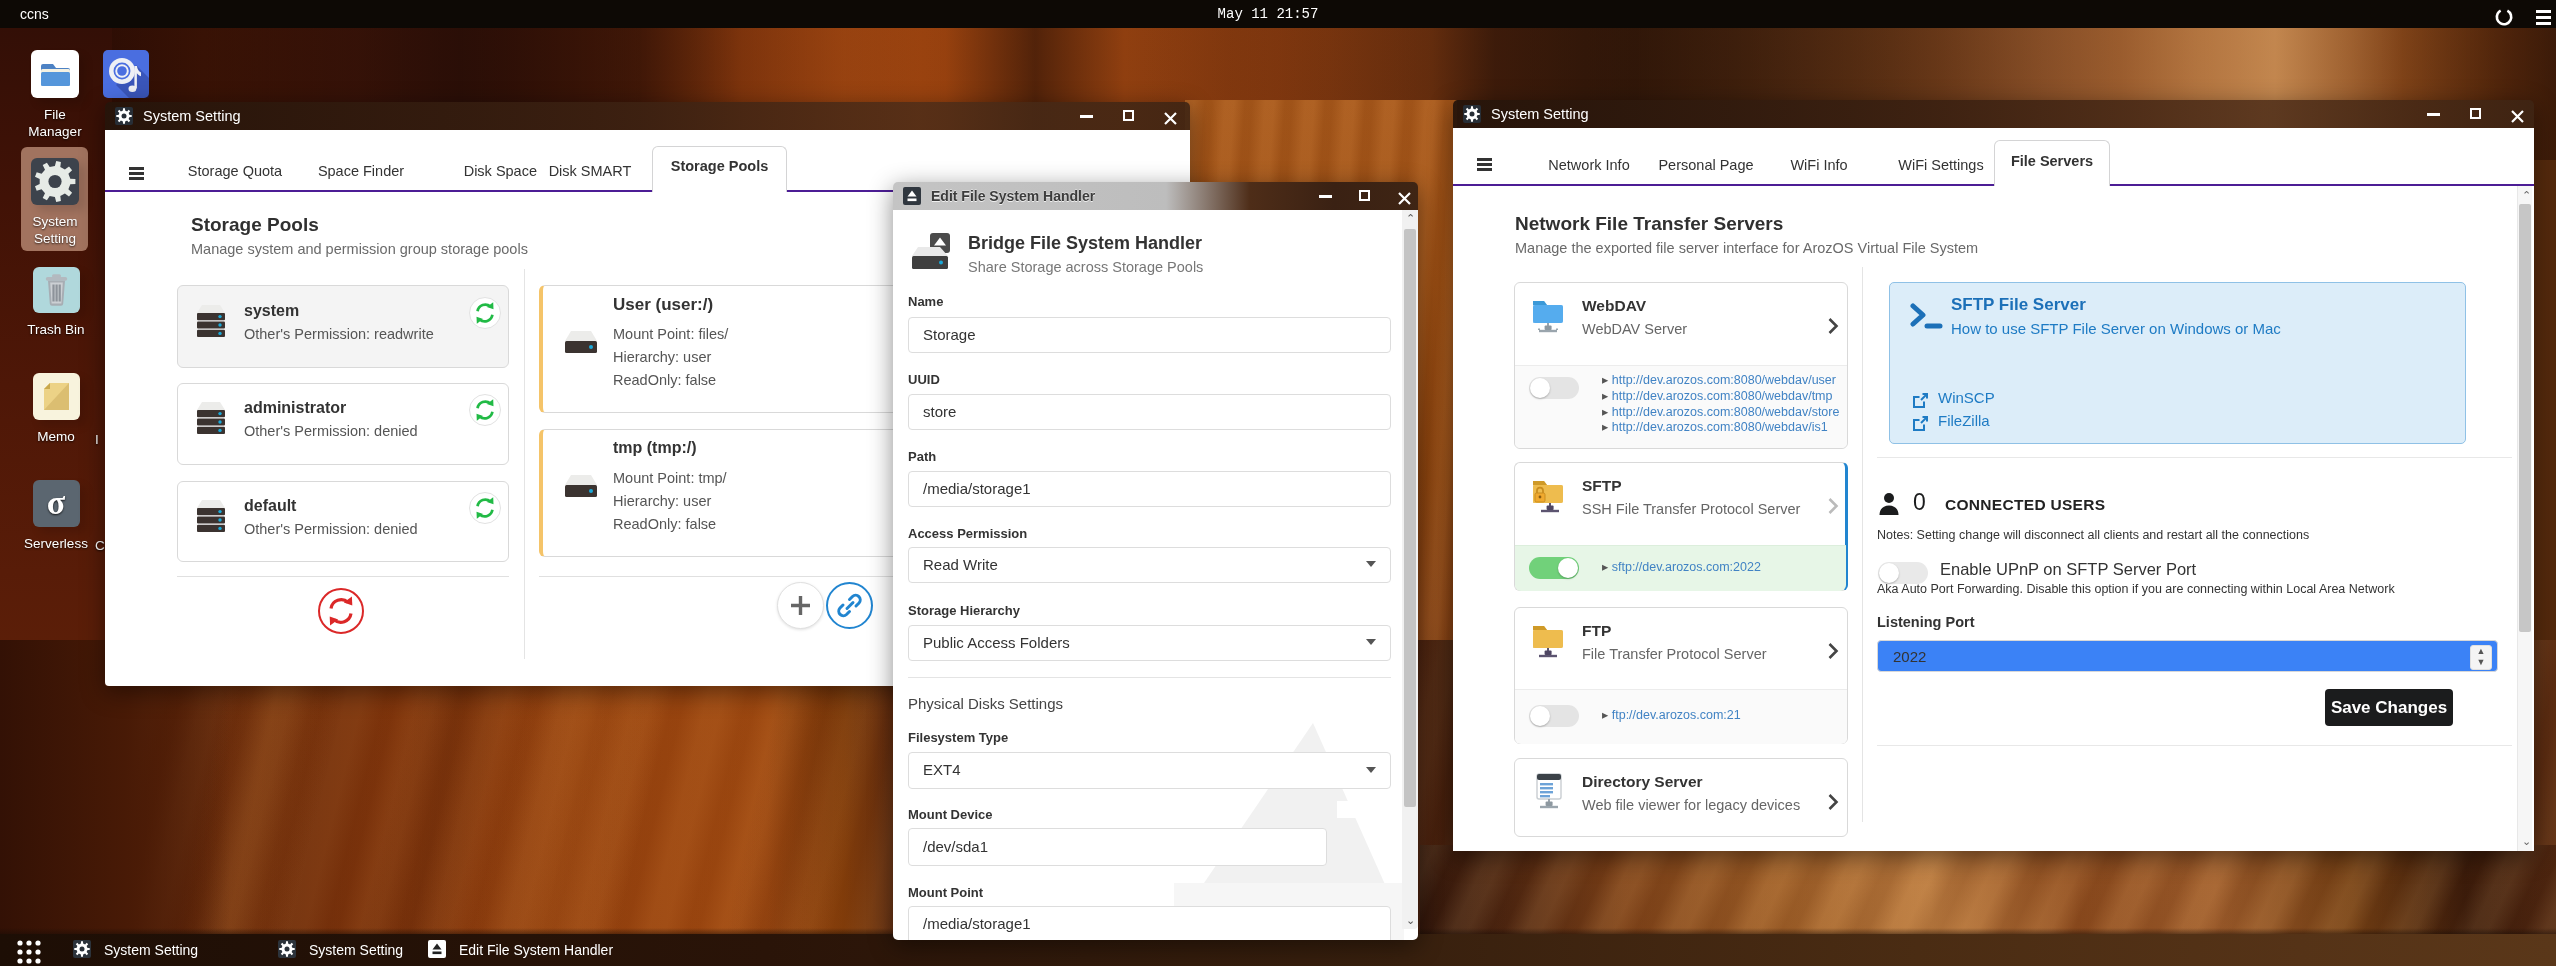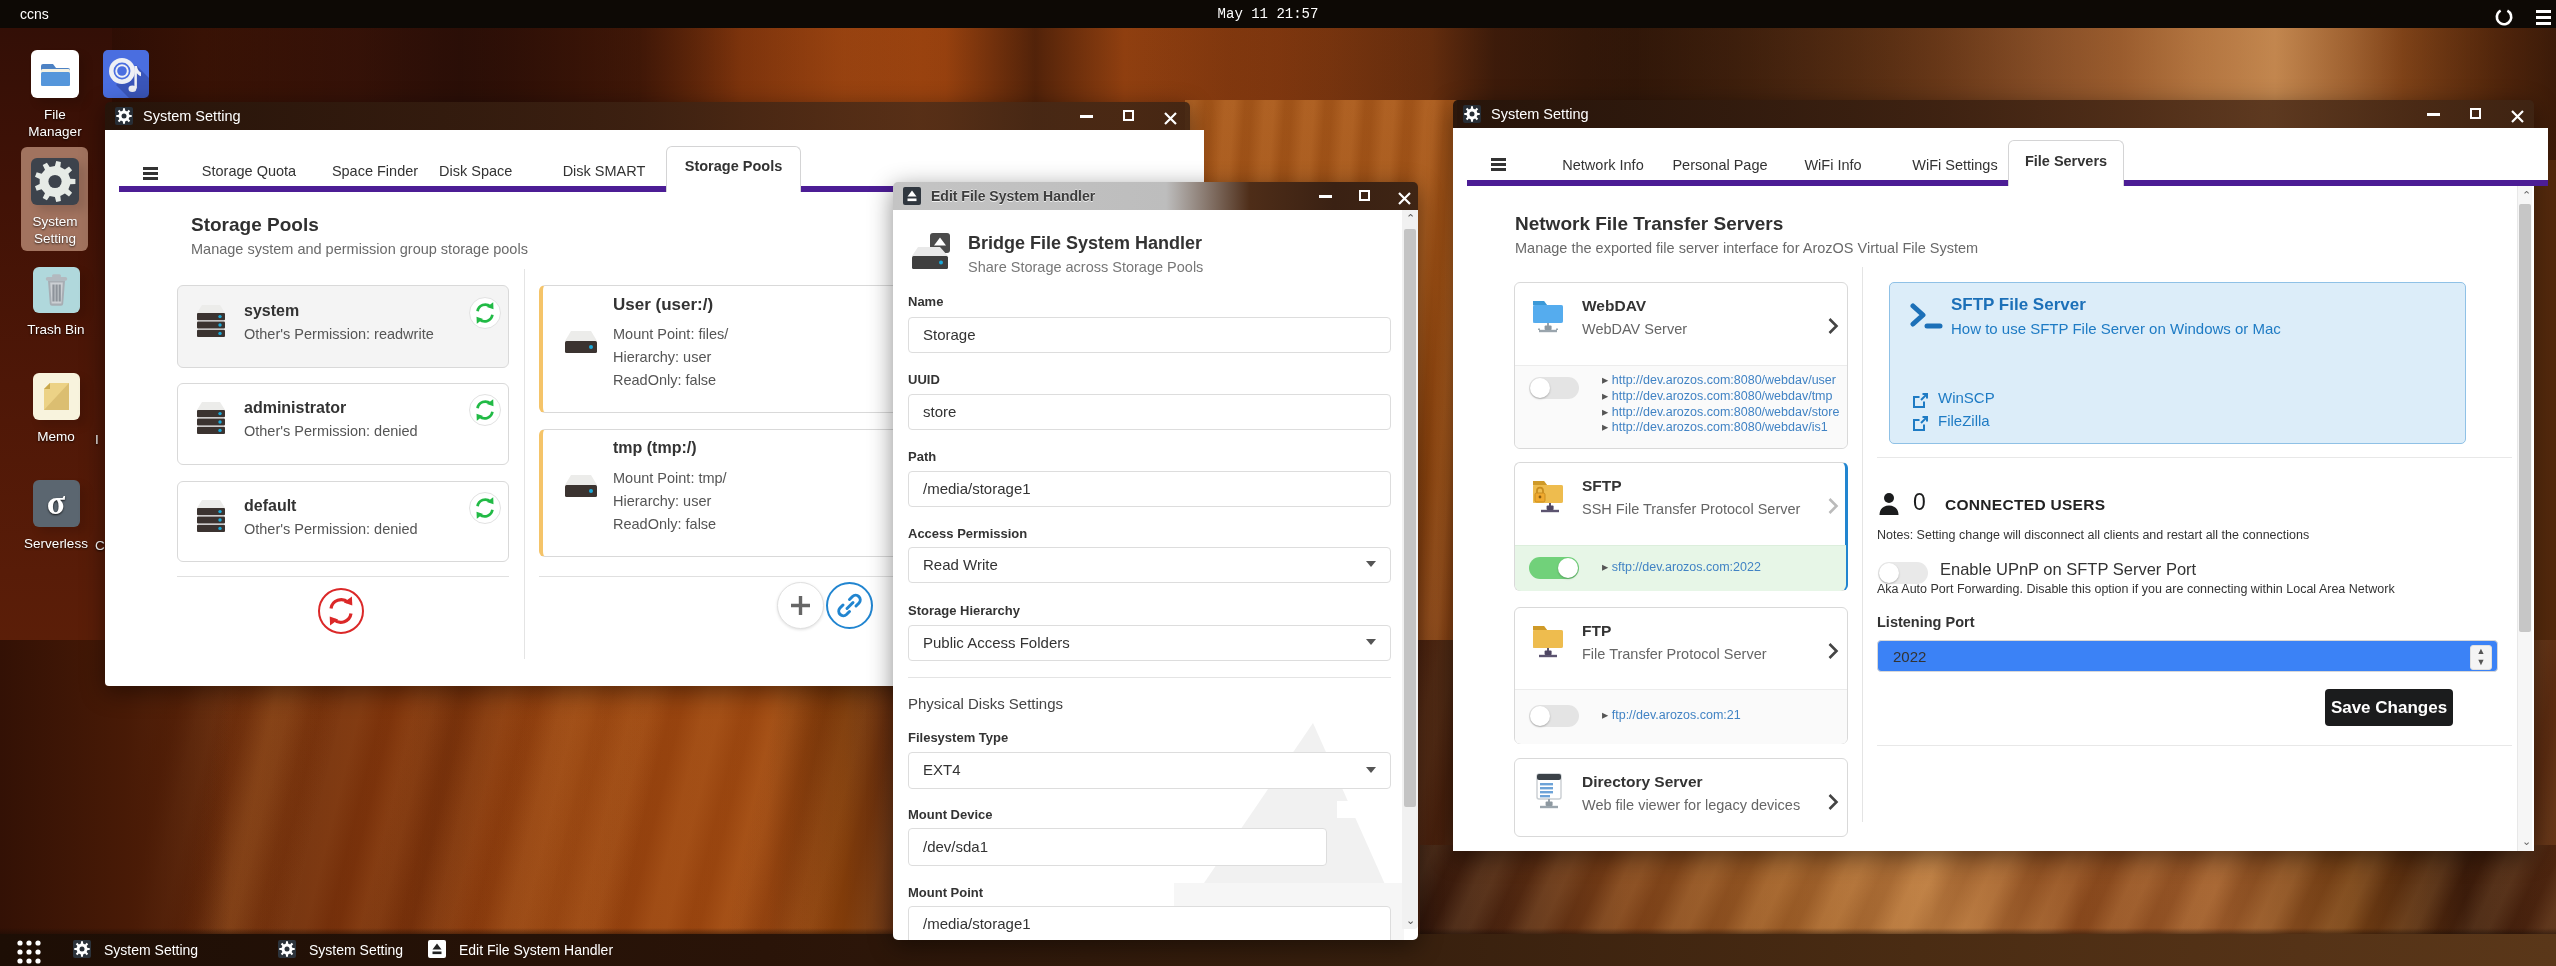--- a/index.html
+++ b/index.html
@@ -36,21 +36,21 @@
 .dicon { position:absolute; width:116px; text-align:center; color:#fff; font-size:13.5px; line-height:17px; text-shadow:0 1px 2px rgba(0,0,0,0.8); z-index:2;}
 .dtile { width:48px; height:48px; border-radius:6px; margin:0 auto 8px auto; box-shadow:6px 6px 10px rgba(0,0,0,0.12); }
 
 
 .win { position:absolute; border-radius:6px 6px 0 0; box-shadow:0 6px 24px rgba(0,0,0,0.45); }
 .tbar { position:absolute; left:0; top:0; width:100%; height:28px; border-radius:5px 5px 0 0;
  background:linear-gradient(90deg,rgba(38,20,10,0.95) 0%,rgba(58,32,17,0.9) 45%,rgba(76,44,24,0.85) 75%,rgba(62,36,19,0.9) 100%); }
 .tbar .tico { position:absolute; left:10px; top:5px; width:18px; height:18px; background:#272e36; border-radius:2px; }
 .tbar .ttxt { position:absolute; left:38px; top:6px; font-size:14.5px; color:#fff; }
 .body { position:absolute; left:0; top:28px; background:#fff; }
-.tabrow { position:absolute; left:0; width:100%; background:#fff; border-bottom:6px solid #4c1d95;margin-left:14px; }
+.tabrow { position:absolute; left:0; width:100%; background:#fff; border-bottom:2px solid #4c1d95; }
 .tab { position:absolute; font-size:14.5px; color:#333; }
 .tab.active { font-weight:bold; background:#fff; border:1px solid #d4d4d5; border-bottom:0; border-radius:6px 6px 0 0; }
 h1.hd { font-size:19px; font-weight:bold; color:#303030; }
 .sub { font-size:14.5px; color:#6a6a6a; }
 .card { position:absolute; background:#fff; border:1px solid #d9d9d9; border-radius:6px; }
 </style>
 </head>
 <body>
 <div id="wall"></div>
 <div id="wallTop"></div>
@@ -146,21 +146,21 @@
     <svg class="abs" style="left:1058px;top:9px" width="15" height="15" viewBox="0 0 15 15">
         <path d="M2 2 L13 13 M13 2 L2 13" stroke="#fff" stroke-width="2.2"></path>
       </svg>
   </div>
   <div class="body" style="width:1085px;height:556px;border-radius:0 0 4px 4px">
 
     <div class="tabrow" style="top:0;height:62px">
       <div class="abs" style="left:24px;top:37px;width:15px;height:2.6px;background:#333;box-shadow:0 5px 0 #333,0 10px 0 #333"></div>
       <div class="tab" style="left:65px;top:33px;width:130px;text-align:center">Storage Quota</div>
       <div class="tab" style="left:191px;top:33px;width:130px;text-align:center">Space Finder</div>
-      <div class="tab" style="left:320px;top:33px;width:120px;text-align:left">Disk Space</div>
+      <div class="tab" style="left:312px;top:33px;width:120px;text-align:right">Disk Space</div>
       <div class="tab" style="left:420px;top:33px;width:130px;text-align:center">Disk SMART</div>
       <div class="tab active" style="left:547px;top:16px;width:135px;height:46px;line-height:38px;text-align:center">Storage Pools</div>
     </div>
 
     <div class="abs" style="left:0;top:62px;width:1085px;height:494px;overflow:hidden">
       <h1 class="hd" style="position:absolute;left:86px;top:22px">Storage Pools</h1>
       <div class="sub" style="position:absolute;left:86px;top:49px">Manage system and permission group storage pools</div>
       <div class="abs" style="left:419px;top:77px;width:1px;height:390px;background:#e4e4e4"></div>
 
       <div class="card" style="left:72px;top:93px;width:332px;height:83px;background:#f4f4f4">

